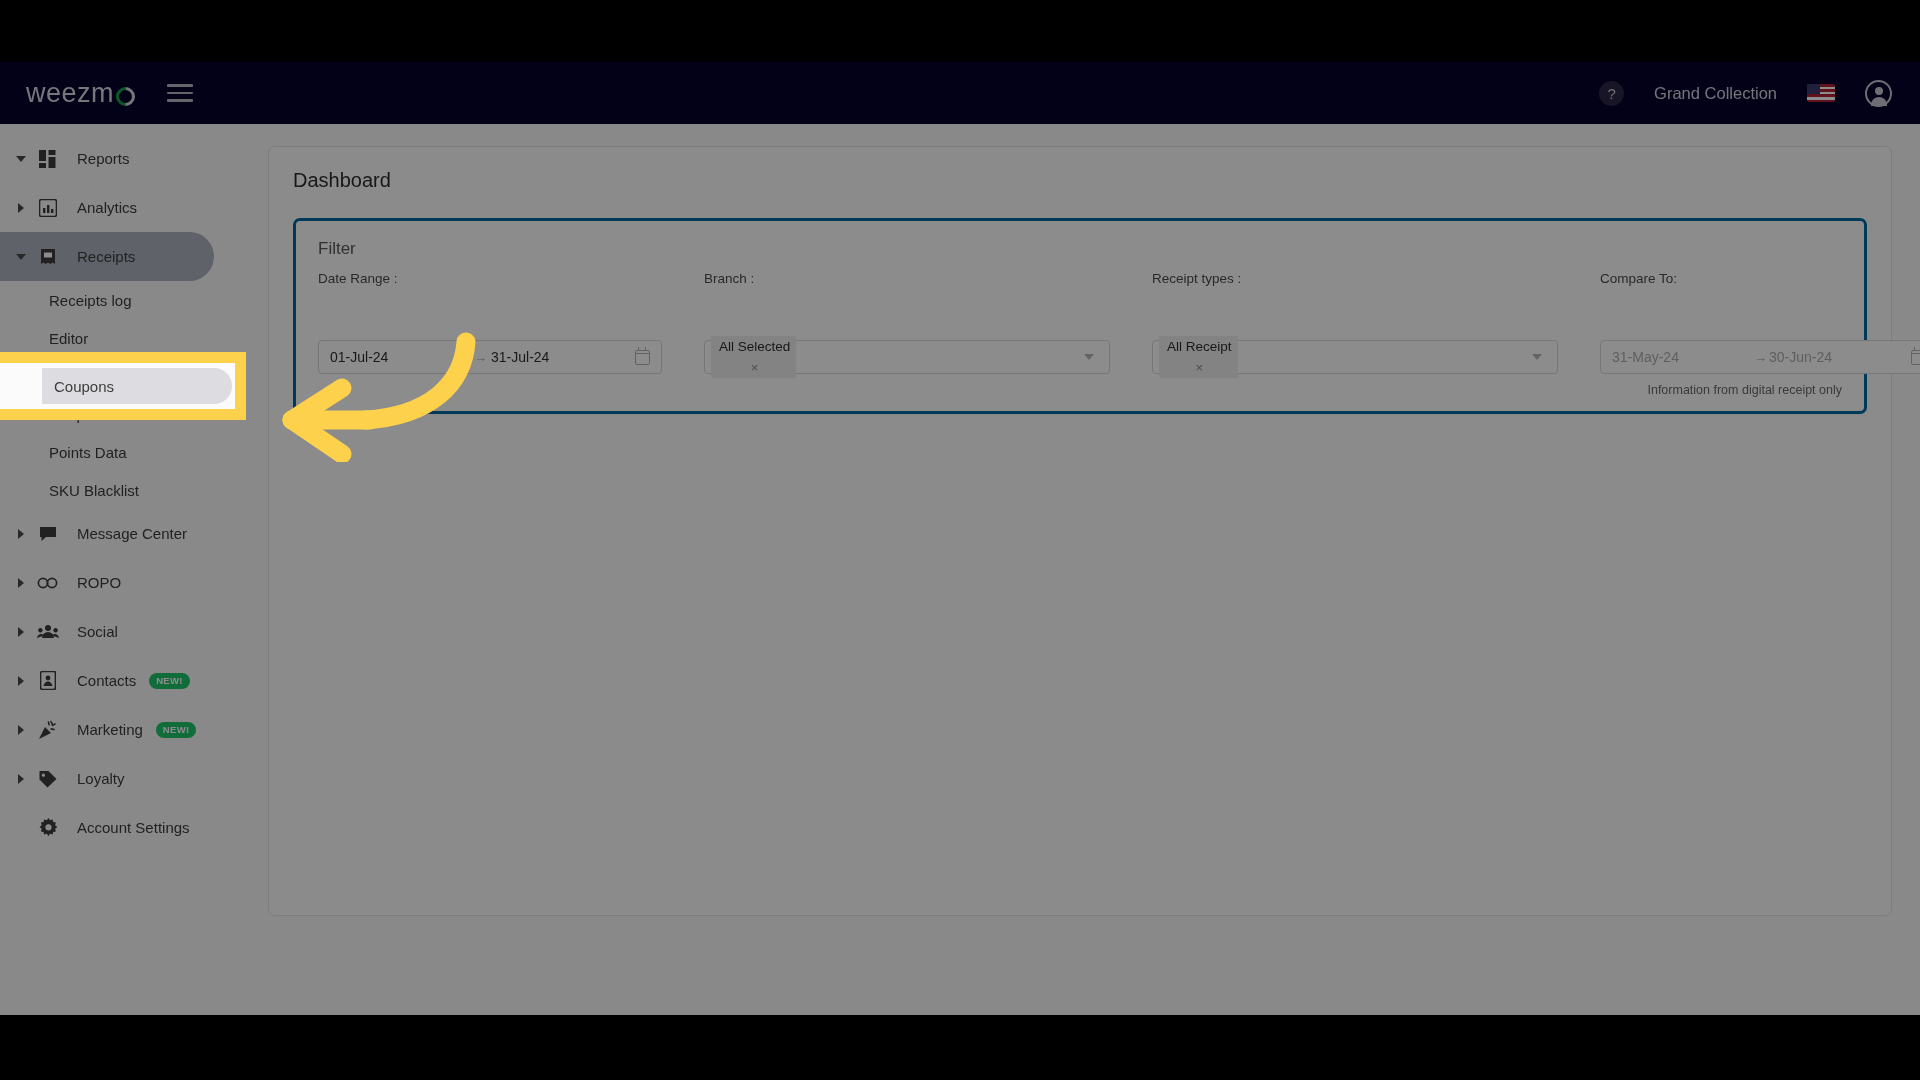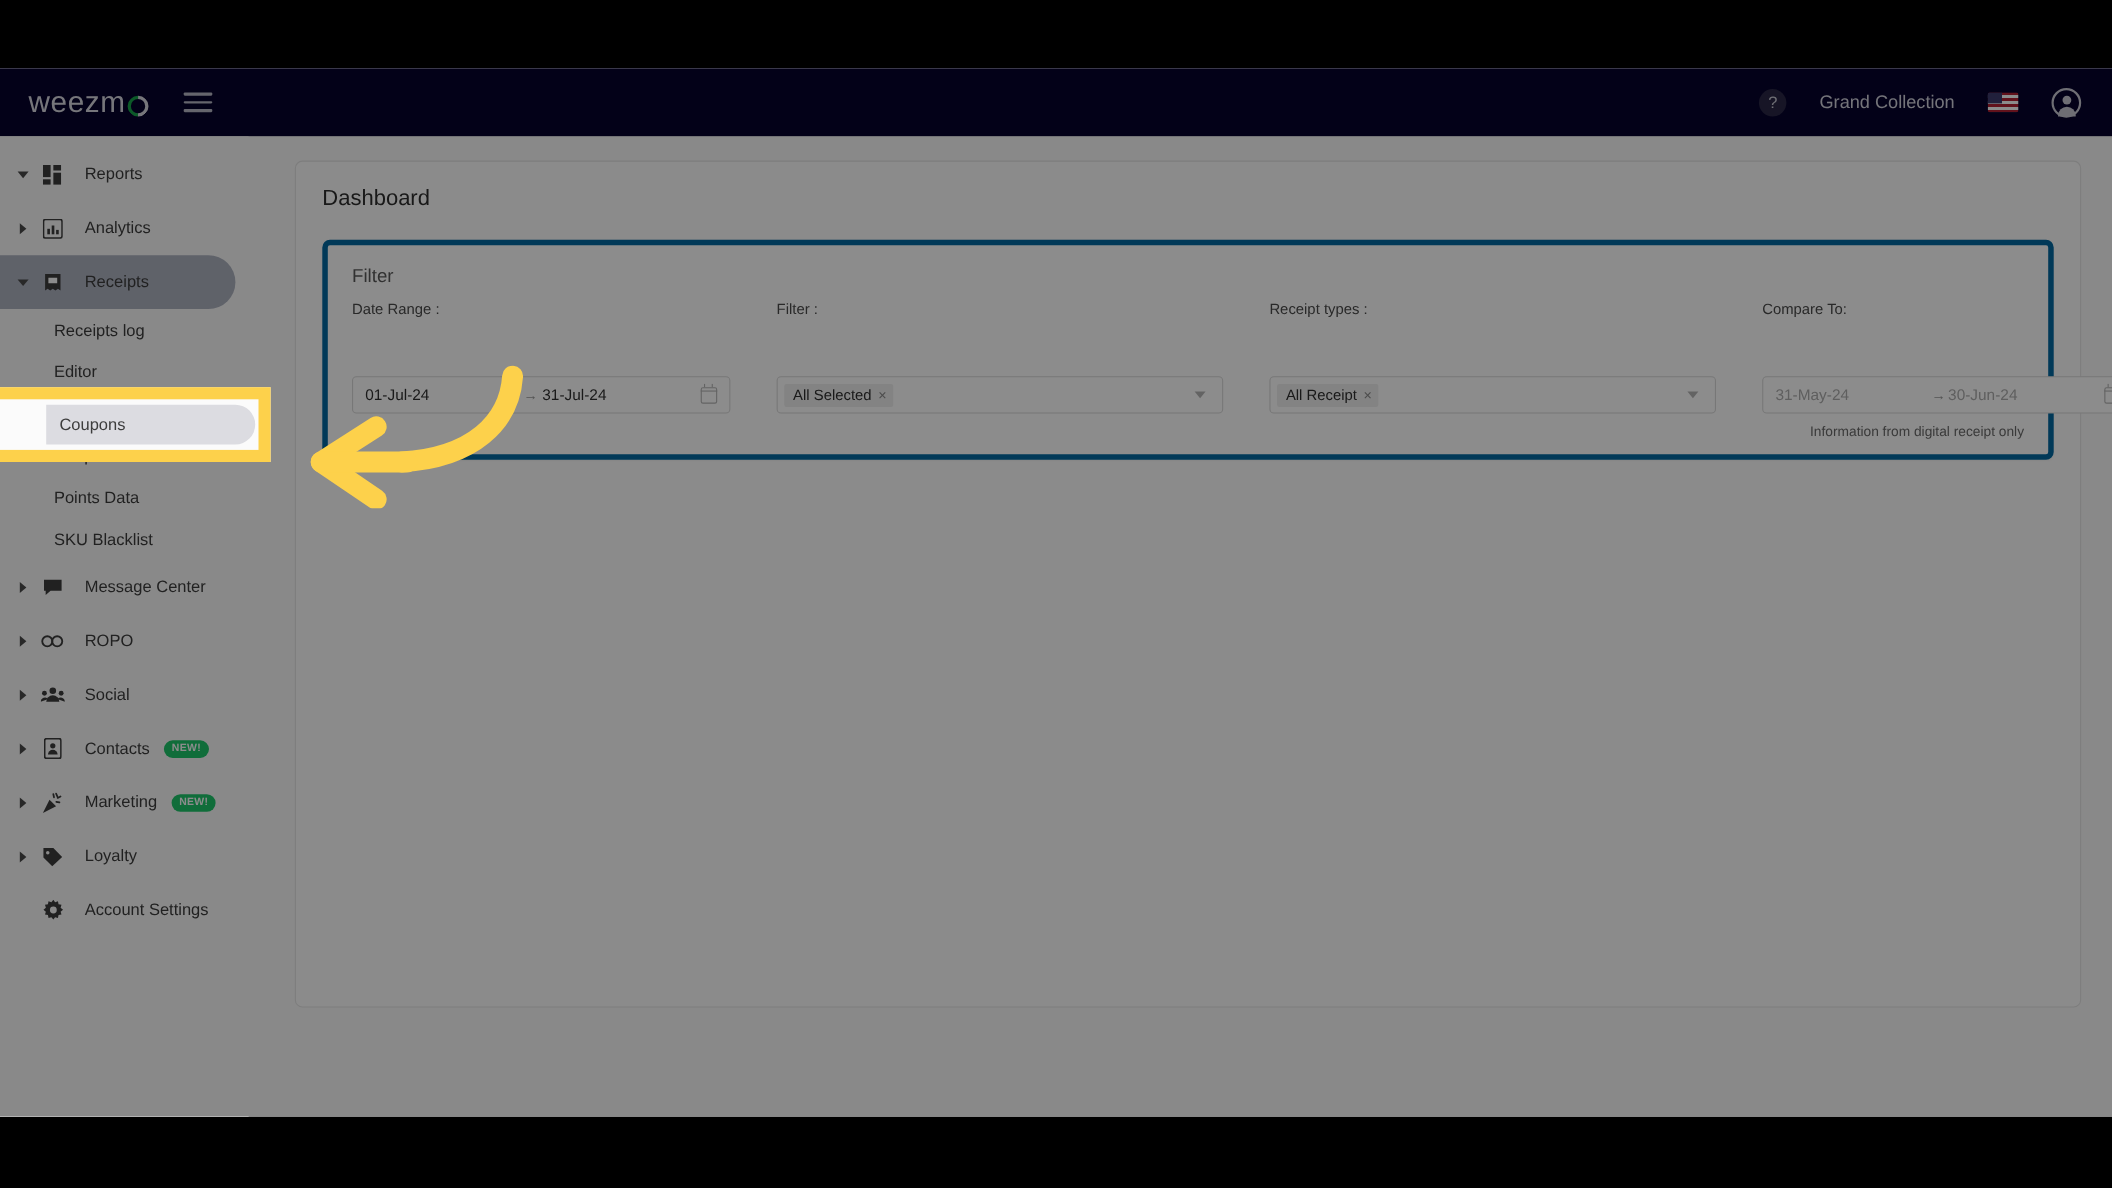--- a/index.html
+++ b/index.html
@@ -98,42 +98,42 @@
   }
 
   
   #main { position:absolute; left:240px; top:0; right:0; height:891px; padding:22px 28px 0 28px; }
   #content-card {
     background:#fdfdfd; border:1px solid #e4e4e4; border-radius:7px;
     min-height:770px; padding:22px 24px;
   }
   .page-title { font-size:20px; color:#2e2e2e; margin-bottom:26px; }
   #filter-card {
-    border:5px solid #0369a1; border-radius:7px; background:#fff;
+    border:3px solid #0369a1; border-radius:7px; background:#fff;
     padding:18px 22px 14px 22px; box-shadow:0 1px 2px rgba(0,0,0,.04);
   }
   .filter-title { font-size:17px; color:#5a5a5a; margin-bottom:12px; }
   .filter-row { display:flex; align-items:flex-start; gap:42px; }
   .f-col { display:flex; flex-direction:column; }
   .f-label { font-size:13.5px; color:#4b4b4b; margin-bottom:7px; }
   .field {
     height:34px; border:1px solid #d9d9d9; border-radius:4px; background:#fff;
     display:flex; align-items:center; padding:0 11px; font-size:14px; color:#303030;margin-top:47px;
   }
   .field.daterange { width:344px; justify-content:space-between; }
   .dr-left, .dr-right { width:140px; }
   .dr-arrow { color:#9a9a9a; font-size:13px; }
   .cal-icon { width:15px; height:15px; border:1.4px solid #b5b5b5; border-radius:2px; position:relative; }
   .cal-icon::before { content:""; position:absolute; left:-1.4px; right:-1.4px; top:2.5px; height:1.4px; background:#b5b5b5; }
   .cal-icon::after { content:""; position:absolute; left:2px; top:-3.5px; width:1.4px; height:3px; background:#b5b5b5;
     box-shadow:7px 0 0 #b5b5b5; }
   .field.select { width:406px; justify-content:space-between; padding-left:6px; }
   .tag {
     background:#eeeeee; border-radius:2px; font-size:13.5px; color:#2f2f2f;
-    padding:3px 6px 3px 8px; display:flex; align-items:center; gap:6px;
+    padding:3px 6px 3px 8px; display:flex; align-items:center; gap:6px;flex-direction:column;
   }
   .tag .x { color:#8a8a8a; font-size:13px; cursor:pointer; }
   .chev-down { width:0;height:0;border-left:5px solid transparent;border-right:5px solid transparent;
     border-top:6px solid #b5b5b5; margin-right:4px; }
   .field.compare { width:338px; justify-content:space-between; color:#adadad; }
   .field.compare .dr-left,.field.compare .dr-right { color:#adadad; }
   .note { font-size:12.5px; color:#6b6b6b; text-align:right; margin-top:9px; }
 
   
   #dim-overlay {
@@ -341,21 +341,21 @@
               <span class="f-label">Date Range :</span>
               <div class="field daterange">
                 <span class="dr-left">01-Jul-24</span>
                 <span class="dr-arrow">→</span>
                 <span class="dr-right">31-Jul-24</span>
                 <span class="cal-icon"></span>
               </div>
             </div>
 
             <div class="f-col">
-              <span class="f-label">Filter :</span>
+              <span class="f-label">Branch :</span>
               <div class="field select">
                 <span class="tag">
                   <span>All Selected</span>
                   <span class="x">×</span>
                 </span>
                 <span class="chev-down"></span>
               </div>
             </div>
 
             <div class="f-col">

